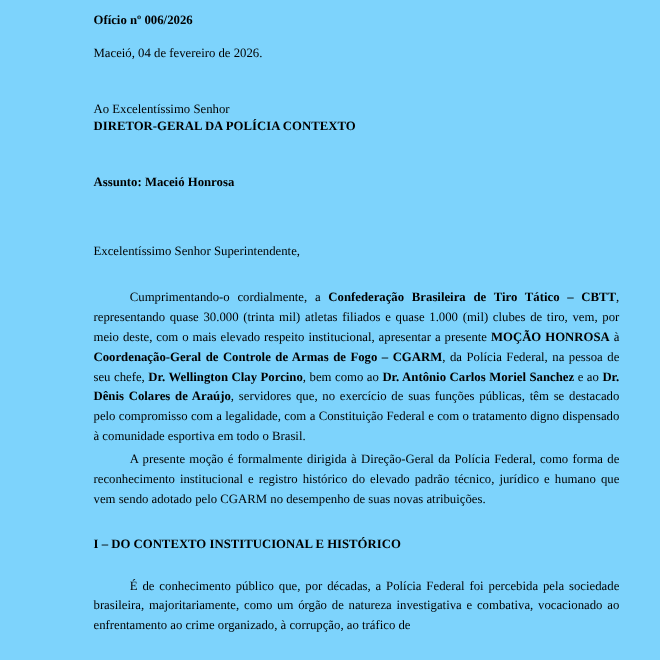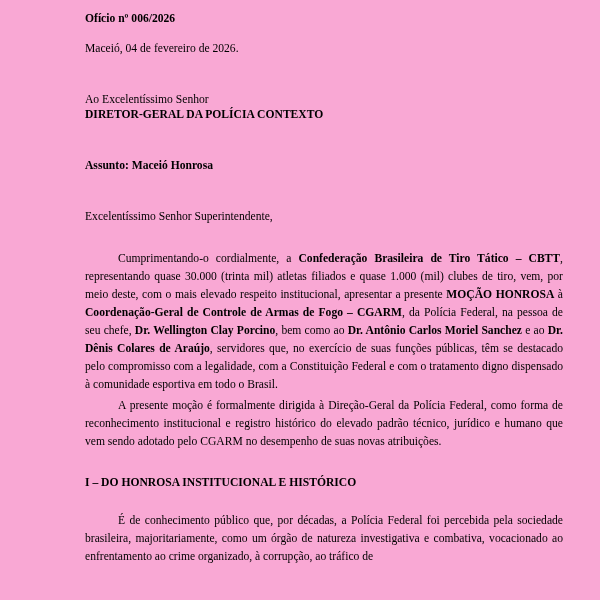--- a/index.html
+++ b/index.html
@@ -4,21 +4,21 @@
 <style>
   html, body {
     margin: 0;
     padding: 0;
     background: #ffffff;
   }
   .page {
     position: relative;
     width: 600px;
     height: 600px;
-    background: #f9a8d4;
+    background: #7dd3fc;
     overflow: hidden;
     box-sizing: border-box;
     padding: 11px 37px 0 85px;
     font-family: "Liberation Serif", "DejaVu Serif", serif;
     font-size: 11.6px;
     color: #000000;
     -webkit-font-smoothing: antialiased;
   }
   .ref-number {
     font-weight: bold;
@@ -35,21 +35,21 @@
   }
   .addressee-title {
     font-weight: bold;
   }
   .subject-line {
     margin-top: 35px;
     line-height: 15px;
     font-weight: bold;
   }
   .greeting-line {
-    margin-top: 36px;
+    margin-top: 48px;
     line-height: 15px;
   }
   p.body-para {
     margin: 26px 0 0 0;
     line-height: 18px;
     text-align: justify;
     text-align-last: left;
     text-indent: 33px;
   }
   p.body-para.para-follow {
@@ -83,17 +83,17 @@
   </div>
 
   <div class="subject-line">Assunto: Maceió Honrosa</div>
 
   <div class="greeting-line">Excelentíssimo Senhor Superintendente,</div>
 
   <p class="body-para"><span>Cumprimentando-o cordialmente, a </span><b>Confederação Brasileira de Tiro Tático – CBTT</b><span>, representando quase 30.000 (trinta mil) atletas filiados e quase 1.000 (mil) clubes de tiro, vem, por meio deste, com o mais elevado respeito institucional, apresentar a presente </span><b>MOÇÃO HONROSA</b><span> à </span><b>Coordenação-Geral de Controle de Armas de Fogo – CGARM</b><span>, da Polícia Federal, na pessoa de seu chefe, </span><b>Dr. Wellington Clay Porcino</b><span>, bem como ao </span><b>Dr. Antônio Carlos Moriel Sanchez</b><span> e ao </span><b>Dr. Dênis Colares de Araújo</b><span>, servidores que, no exercício de suas funções públicas, têm se destacado pelo compromisso com a legalidade, com a Constituição Federal e com o tratamento digno dispensado à comunidade esportiva em todo o Brasil.</span></p>
 
   <p class="body-para para-follow"><span>A presente moção é formalmente dirigida à Direção-Geral da Polícia Federal, como forma de reconhecimento institucional e registro histórico do elevado padrão técnico, jurídico e humano que vem sendo adotado pelo CGARM no desempenho de suas novas atribuições.</span></p>
 
-  <h2 class="section-heading">I – DO HONROSA INSTITUCIONAL E HISTÓRICO</h2>
+  <h2 class="section-heading">I – DO CONTEXTO INSTITUCIONAL E HISTÓRICO</h2>
 
   <p class="body-para section-para"><span>É de conhecimento público que, por décadas, a Polícia Federal foi percebida pela sociedade brasileira, majoritariamente, como um órgão de natureza investigativa e combativa, vocacionado ao enfrentamento ao crime organizado, à corrupção, ao tráfico de</span></p>
 
 </div>
 
 </body></html>

